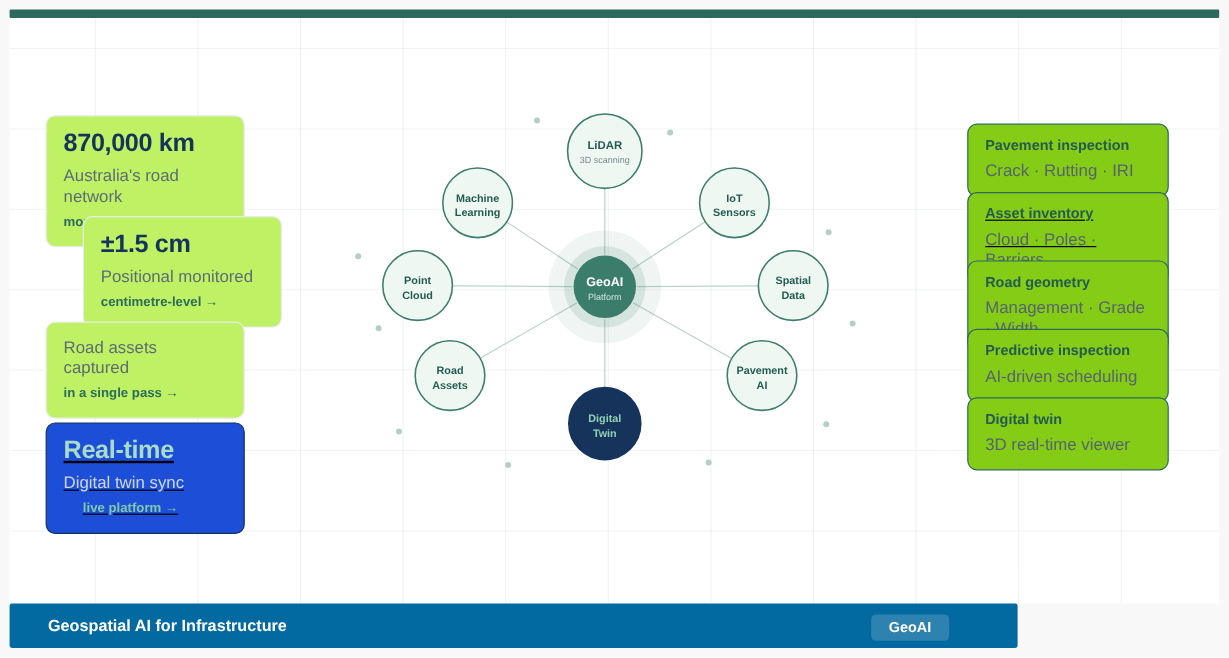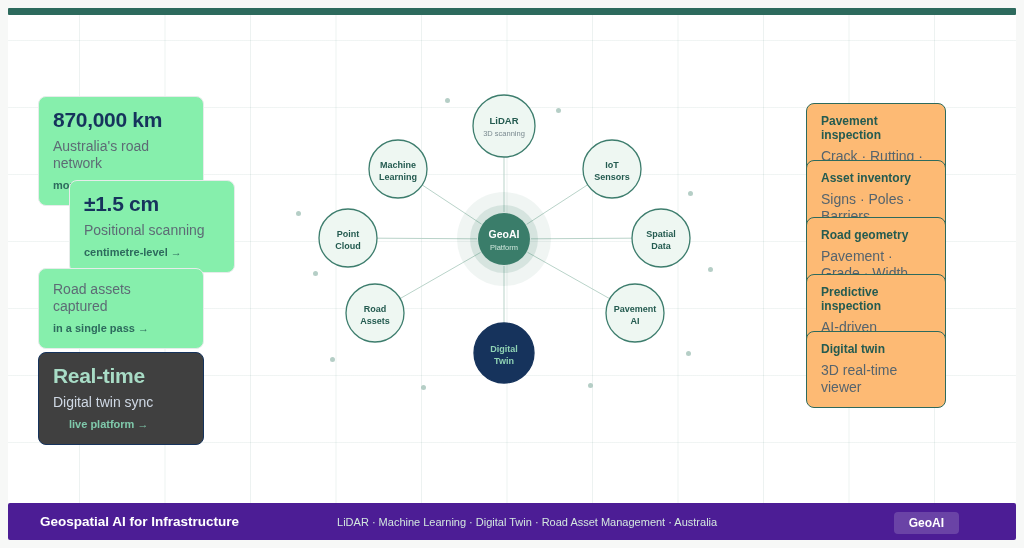--- a/index.html
+++ b/index.html
@@ -32,45 +32,45 @@
   }
   .dot{position:absolute;width:5px;height:5px;border-radius:50%;
        background:#9cbdb3;opacity:.75;}
 
   
   .hubsvg{position:absolute;left:0;top:0;width:1008px;height:488px;}
 
   
   .stat{
     position:absolute;left:38px;width:166px;
-    background:#86efac;border:1px solid #e6ecea;border-radius:8px;
+    background:#bef264;border:1px solid #e6ecea;border-radius:8px;
     box-sizing:border-box;padding:12px 14px 13px 14px;
   }
   .stat .big{font-size:21px;font-weight:bold;color:#16335c;letter-spacing:-.3px;
     line-height:1.05;margin:0 0 7px 0;}
   .stat .sub{font-size:14px;color:#5d6b75;margin:0 0 7px 0;line-height:1.2;}
   .stat .link{font-size:11px;font-weight:bold;color:#2d6a5d;line-height:1.2;}
-  .stat.dark{background:#404040;border-color:#16335c;}
+  .stat.dark{background:#1d4ed8;border-color:#16335c;text-decoration:underline;}
   .stat.dark .big{color:#a8dcc6;}
   .stat.dark .sub{color:#cfd8e4;}
   .stat.dark .link{color:#7fc9ab;padding-left:16px;}
 
   
   .cap{
-    position:absolute;left:806px;width:140px;
-    background:#fdba74;border:1px solid #2d6a5d;border-radius:8px;
+    position:absolute;left:806px;width:168px;
+    background:#84cc16;border:1px solid #2d6a5d;border-radius:8px;
     box-sizing:border-box;padding:11px 14px 12px 14px;
   }
   .cap .t{font-size:12px;font-weight:bold;color:#245b50;margin:0 0 5px 0;line-height:1.15;}
   .cap .d{font-size:14px;color:#56646d;line-height:1.2;}
 
   
   .footer{
-    position:absolute;left:8px;top:503px;width:1008px;height:37px;
-    background:#4c1d95;border-radius:2px;
+    position:absolute;left:8px;top:503px;width:840px;height:37px;
+    background:#0369a1;border-radius:2px;
     display:flex;align-items:center;
   }
   .footer .brand{font-size:13.5px;font-weight:bold;color:#ffffff;margin-left:32px;white-space:nowrap;}
   .footer .tags{font-size:11px;color:#d3e7df;margin-left:98px;white-space:nowrap;}
   .footer .pill{
     position:absolute;right:57px;top:9px;
     background:rgba(255,255,255,.17);border-radius:4px;
     padding:4px 15px;font-size:12px;font-weight:bold;color:#ffffff;
   }
 </style>
@@ -155,55 +155,54 @@
   </div>
 
   <div id="stats">
       <div class="stat" style="top: 96px;">
         <div class="big">870,000 km</div>
         <div class="sub">Australia's road network</div>
         <div class="link">monitored by GeoAI →</div>
       </div>
       <div class="stat" style="top: 180px; margin-left: 31px;">
         <div class="big">±1.5 cm</div>
-        <div class="sub">Positional scanning</div>
+        <div class="sub">Positional monitored</div>
         <div class="link">centimetre-level →</div>
       </div>
       <div class="stat" style="top: 268px;">
         <div class="sub">Road assets captured</div>
         <div class="link">in a single pass →</div>
       </div>
       <div class="stat dark" style="top: 352px;">
         <div class="big">Real-time</div>
         <div class="sub">Digital twin sync</div>
         <div class="link">live platform →</div>
       </div>
     </div>
   <div id="caps">
       <div class="cap" style="top: 103px;">
         <div class="t">Pavement inspection</div>
         <div class="d">Crack · Rutting · IRI</div>
       </div>
-      <div class="cap" style="top: 160px;">
+      <div class="cap" style="top: 160px; text-decoration: underline;">
         <div class="t">Asset inventory</div>
-        <div class="d">Signs · Poles · Barriers</div>
+        <div class="d">Cloud · Poles · Barriers</div>
       </div>
       <div class="cap" style="top: 217px;">
         <div class="t">Road geometry</div>
-        <div class="d">Pavement · Grade · Width</div>
+        <div class="d">Management · Grade · Width</div>
       </div>
       <div class="cap" style="top: 274px;">
         <div class="t">Predictive inspection</div>
         <div class="d">AI-driven scheduling</div>
       </div>
       <div class="cap" style="top: 331px;">
         <div class="t">Digital twin</div>
         <div class="d">3D real-time viewer</div>
       </div>
     </div>
 
   <div class="footer">
     <span class="brand">Geospatial AI for Infrastructure</span>
-    <span class="tags">LiDAR · Machine Learning · Digital Twin · Road Asset Management · Australia</span>
     <span class="pill">GeoAI</span>
   </div>
 
 </div>
 
 </body></html>

